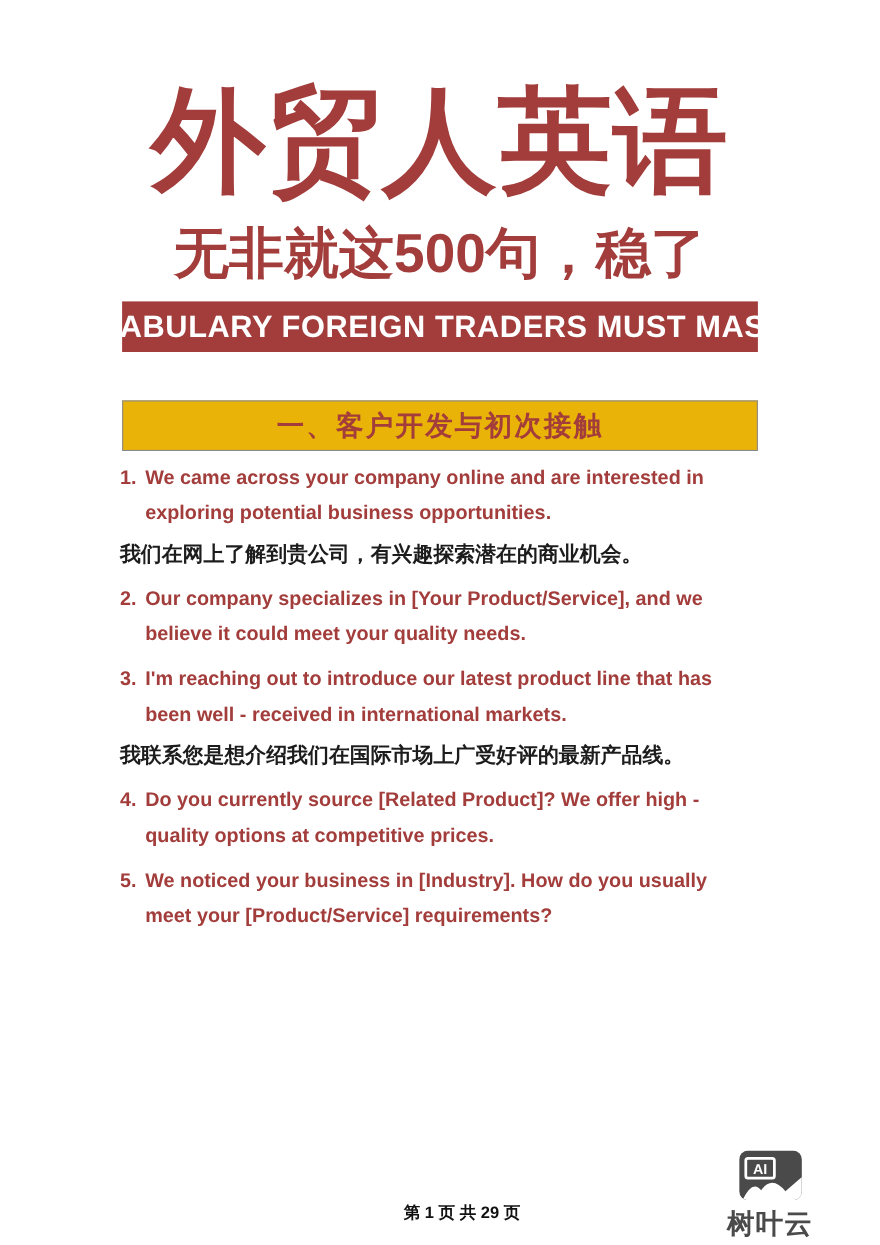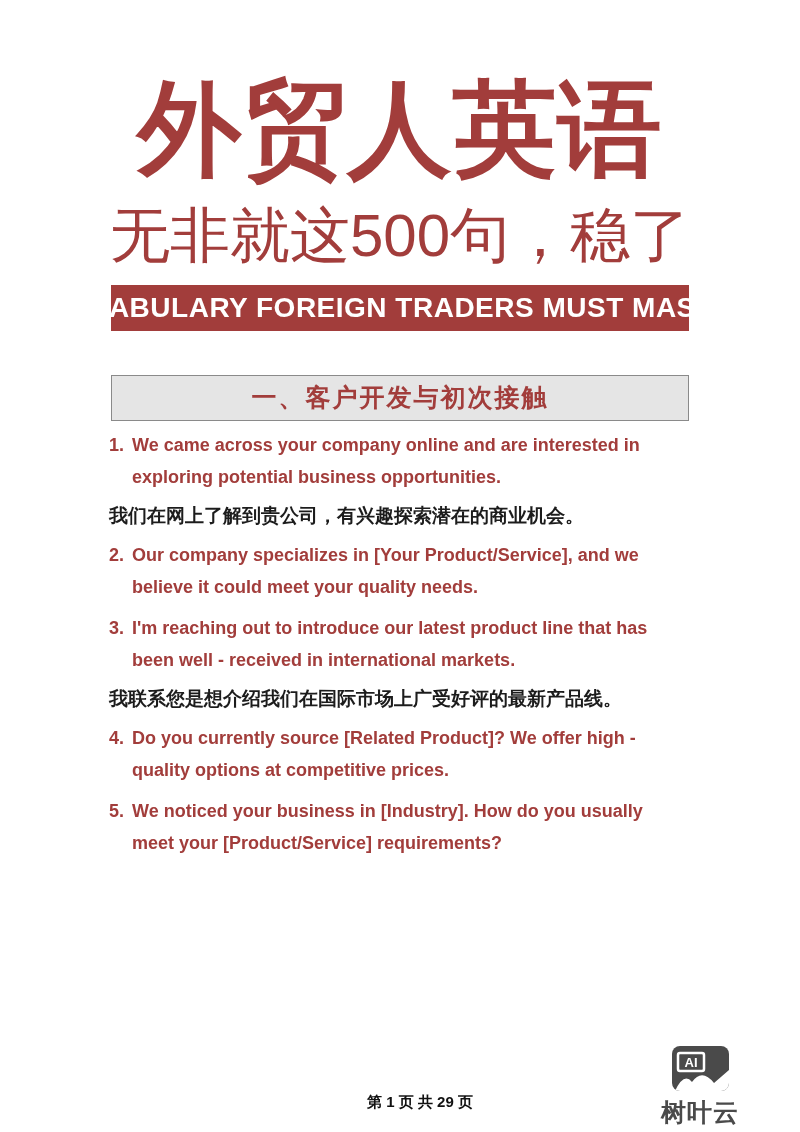--- a/index.html
+++ b/index.html
@@ -26,23 +26,23 @@
     font-size: 104px;
     line-height: 1.14;
     font-weight: 900;
     color: var(--accent);
     letter-spacing: 1px;
     white-space: nowrap;
   }
   .subtitle {
     margin: 14px 0 0;
     text-align: center;
-    font-size: 60px;
+    font-size: 50px;
     line-height: 1.1;
-    font-weight: 400;
+    font-weight: 700;
     color: var(--accent);
     letter-spacing: 0px;
     white-space: nowrap;
   }
   .banner {
     margin: 16px 57px 0;
     height: 46px;
     background: var(--banner-bg);
     color: #ffffff;
     display: flex;
@@ -50,21 +50,21 @@
     justify-content: center;
     font-size: 28px;
     font-weight: 800;
     letter-spacing: 0.5px;
     white-space: nowrap;
   }
   .section-box {
     margin: 44px 57px 0;
     height: 46px;
     border: 1.5px solid var(--box-border);
-    background: #e5e5e5;
+    background: #eab308;
     display: flex;
     align-items: center;
     justify-content: center;
   }
   .section-title {
     color: var(--accent);
     font-size: 25px;
     font-weight: 800;
     letter-spacing: 2px;
   }

